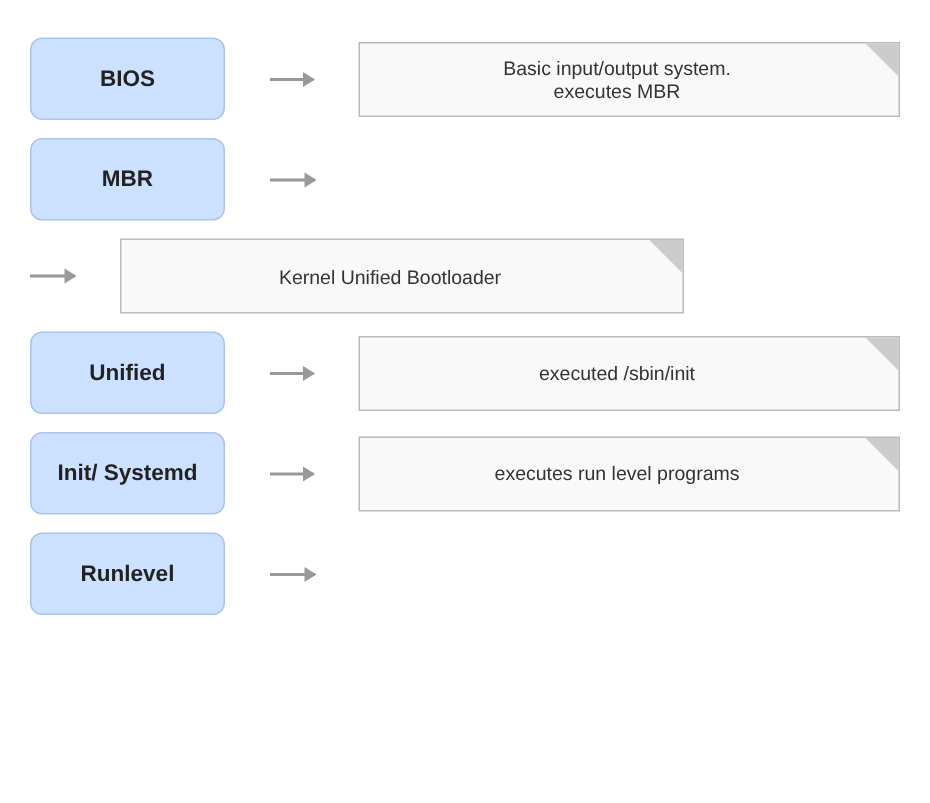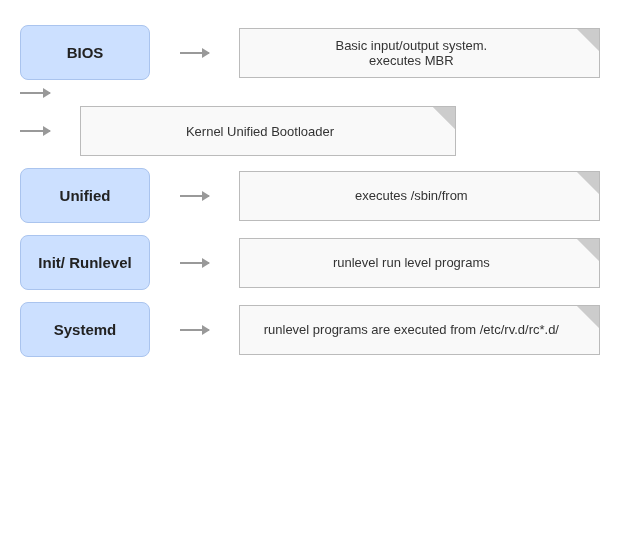--- a/index.html
+++ b/index.html
@@ -101,34 +101,34 @@
 </head>
 <body>
 
 <div class="diagram">
 <div class="row">
       <div class="box">BIOS</div>
       <div class="arrow-line"></div>
       <div class="note">Basic input/output system.<br>executes MBR</div>
     </div>
     <div class="row">
+      <div class="box">MBR</div>
       <div class="arrow-line"></div>
     </div>
     <div class="row">
       <div class="arrow-line"></div>
       <div class="note">Kernel Unified Bootloader</div>
     </div>
     <div class="row">
       <div class="box">Unified</div>
       <div class="arrow-line"></div>
-      <div class="note">executes /sbin/from</div>
+      <div class="note">executed /sbin/init</div>
     </div>
     <div class="row">
-      <div class="box">Init/ Runlevel</div>
+      <div class="box">Init/ Systemd</div>
       <div class="arrow-line"></div>
-      <div class="note">runlevel run level programs</div>
+      <div class="note">executes run level programs</div>
     </div>
     <div class="row">
-      <div class="box">Systemd</div>
+      <div class="box">Runlevel</div>
       <div class="arrow-line"></div>
-      <div class="note">runlevel programs are executed from /etc/rv.d/rc*.d/</div>
     </div>
   </div>
 
 </body></html>

